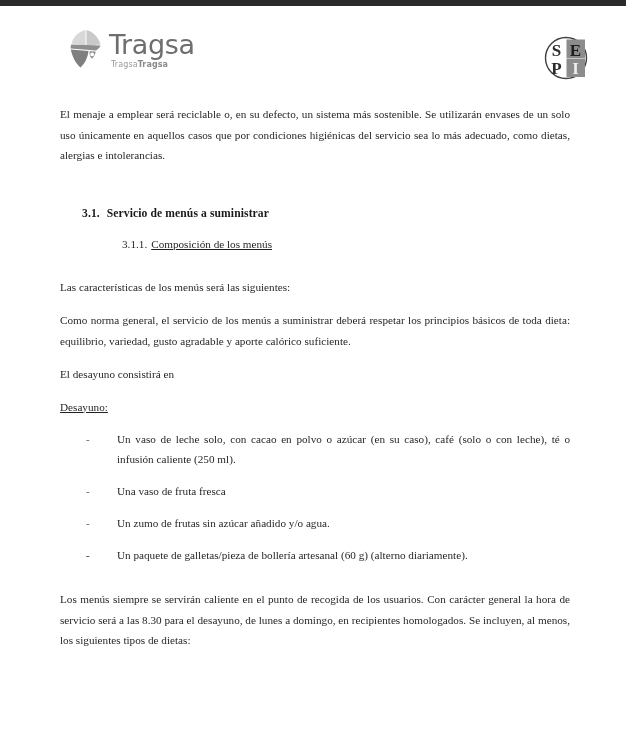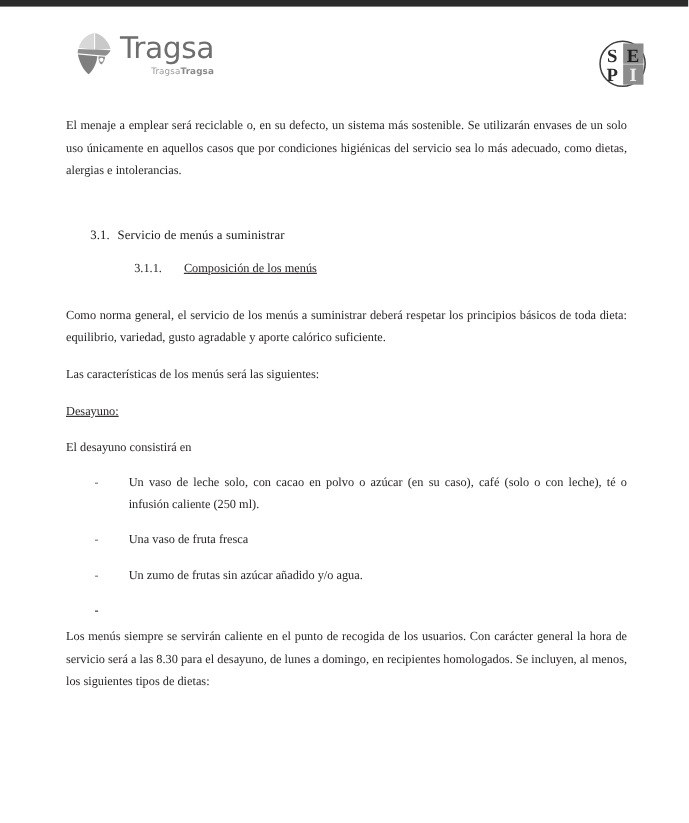--- a/index.html
+++ b/index.html
@@ -35,21 +35,20 @@
     width: 626px;
     height: 742px;
     box-sizing: border-box;
   }
 
   
   .header {
     position: relative;
     height: 82px;
     margin: 0;
-    text-align: right;
   }
   .logo-tragsa {
     position: absolute;
     left: 66px;
     top: 22px;
     display: flex;
     align-items: flex-start;
   }
   .logo-mark {
     width: 38px;
@@ -103,35 +102,35 @@
     text-align: justify;
     color: #231f20;
   }
 
   .spacer-lg { height: 26px; }
   .spacer-md { height: 12px; }
 
   h3.heading-1 {
     margin: 0 0 0 22px;
     font-size: 11.6px;
-    font-weight: 400;
+    font-weight: 700;
     line-height: 18px;
     color: #1a1a1a;
     letter-spacing: 0.1px;
   }
   h3.heading-1 .num { margin-right: 7px; }
 
   h4.heading-2 {
     margin: 0 0 0 62px;
     font-size: 11.2px;
     font-weight: 400;
     line-height: 18px;
     color: #231f20;
   }
-  h4.heading-2 .num { margin-right: 20px; }
+  h4.heading-2 .num { margin-right: 4px; }
   h4.heading-2 .ul { text-decoration: underline; margin-top: 48px; }
 
   .u { text-decoration: underline; }
 
   p.lead {
     margin: 0 0 12px 0;
     font-size: 11.2px;
     line-height: 20.5px;
     color: #231f20;
   }
@@ -214,32 +213,32 @@
       </h3>
 
       <div class="spacer-md"></div>
 
       <h4 class="heading-2">
         <span class="num">3.1.1.</span><span class="ul">Composición de los menús</span>
       </h4>
 
       <div class="spacer-md"></div>
 
+      <p class="par">Las características de los menús será las siguientes:</p>
       <p class="par">Como norma general, el servicio de los menús a suministrar deberá respetar los principios básicos de toda dieta: equilibrio, variedad, gusto agradable y aporte calórico suficiente.</p>
-      <p class="par">Las características de los menús será las siguientes:</p>
-
+
+      <p class="lead">El desayuno consistirá en</p>
       <p class="lead u">Desayuno:</p>
-      <p class="lead">El desayuno consistirá en</p>
 
       <ul class="dash-list">
         <li><span class="marker">-</span><span>Un vaso de leche solo, con cacao en polvo o azúcar (en su caso), café (solo o con leche), té o infusión caliente (250 ml).</span></li>
         <li><span class="marker">-</span><span>Una vaso de fruta fresca</span></li>
         <li><span class="marker">-</span><span>Un zumo de frutas sin azúcar añadido y/o agua.</span></li>
         <li><span class="marker">-</span></li>
-        <li><span class="marker">-</span></li>
+        <li><span class="marker">-</span><span>Un paquete de galletas/pieza de bollería artesanal (60 g) (alterno diariamente).</span></li>
       </ul>
 
       <div class="spacer-md"></div>
 
       <p class="par">Los menús siempre se servirán caliente en el punto de recogida de los usuarios. Con carácter general la hora de servicio será a las 8.30 para el desayuno, de lunes a domingo, en recipientes homologados.  Se incluyen, al menos, los siguientes tipos de dietas:</p>
 
     </div>
 
   </div>
 </div>

